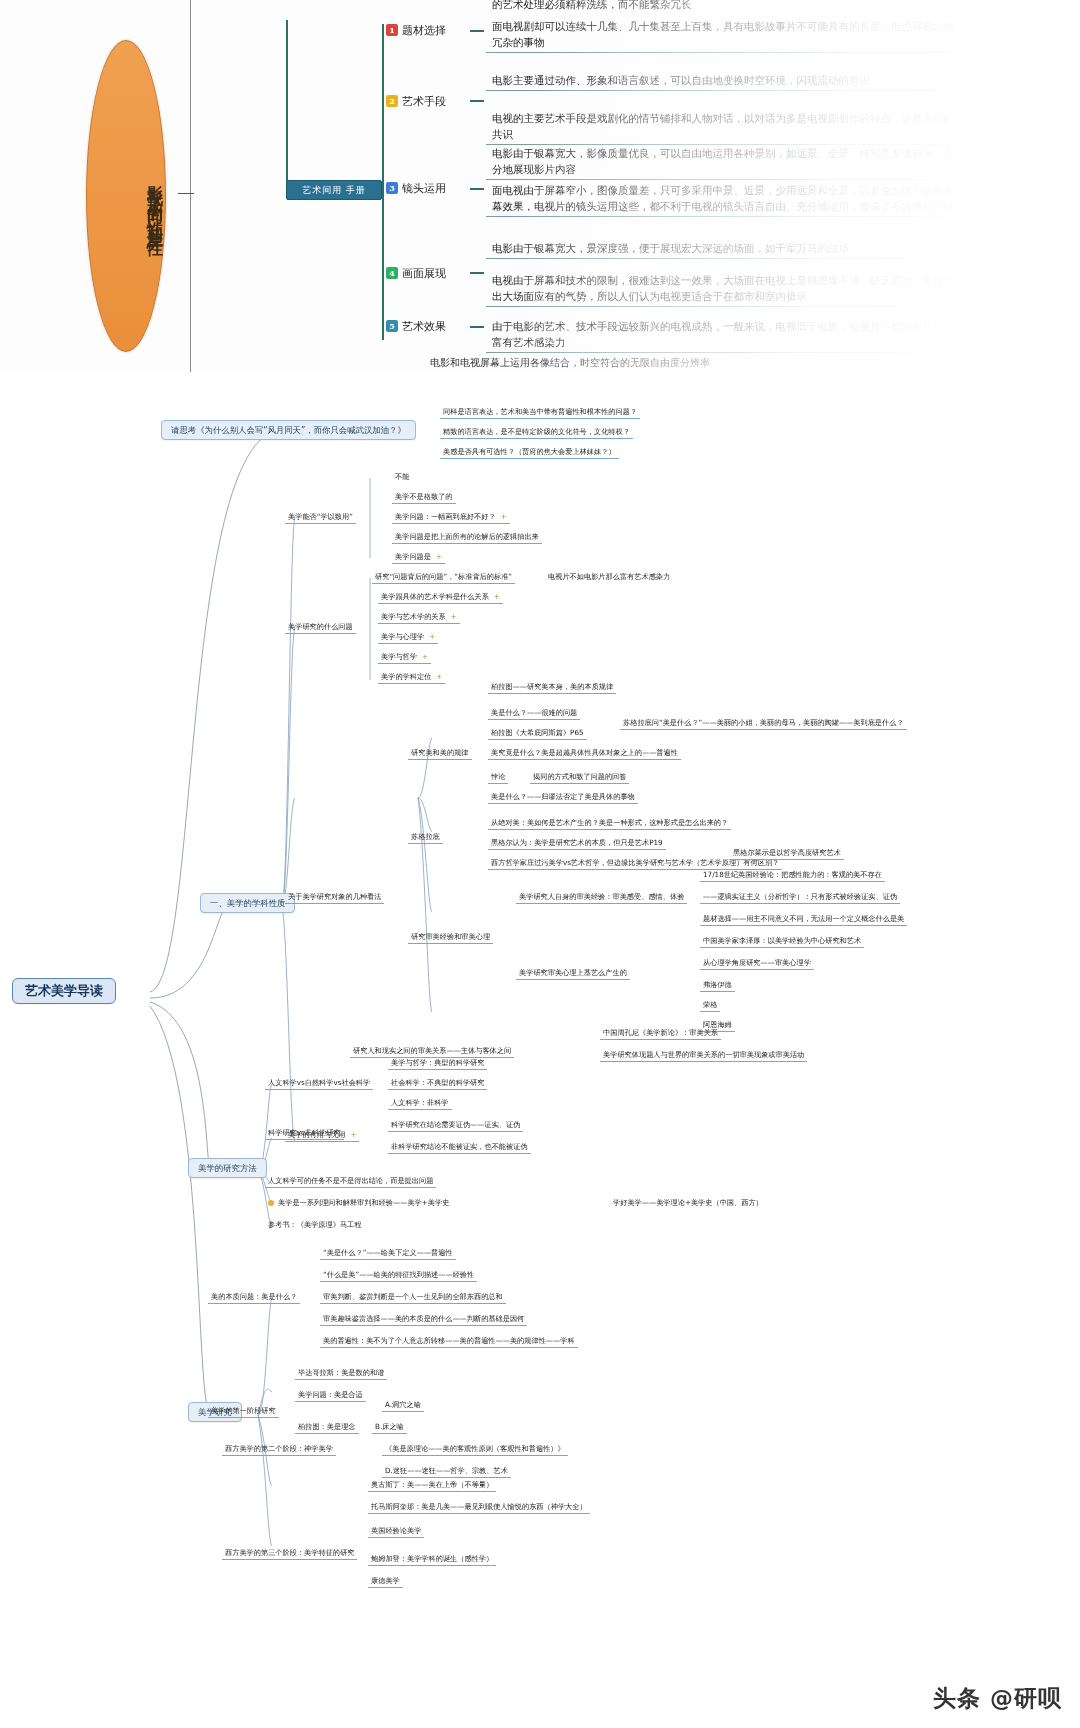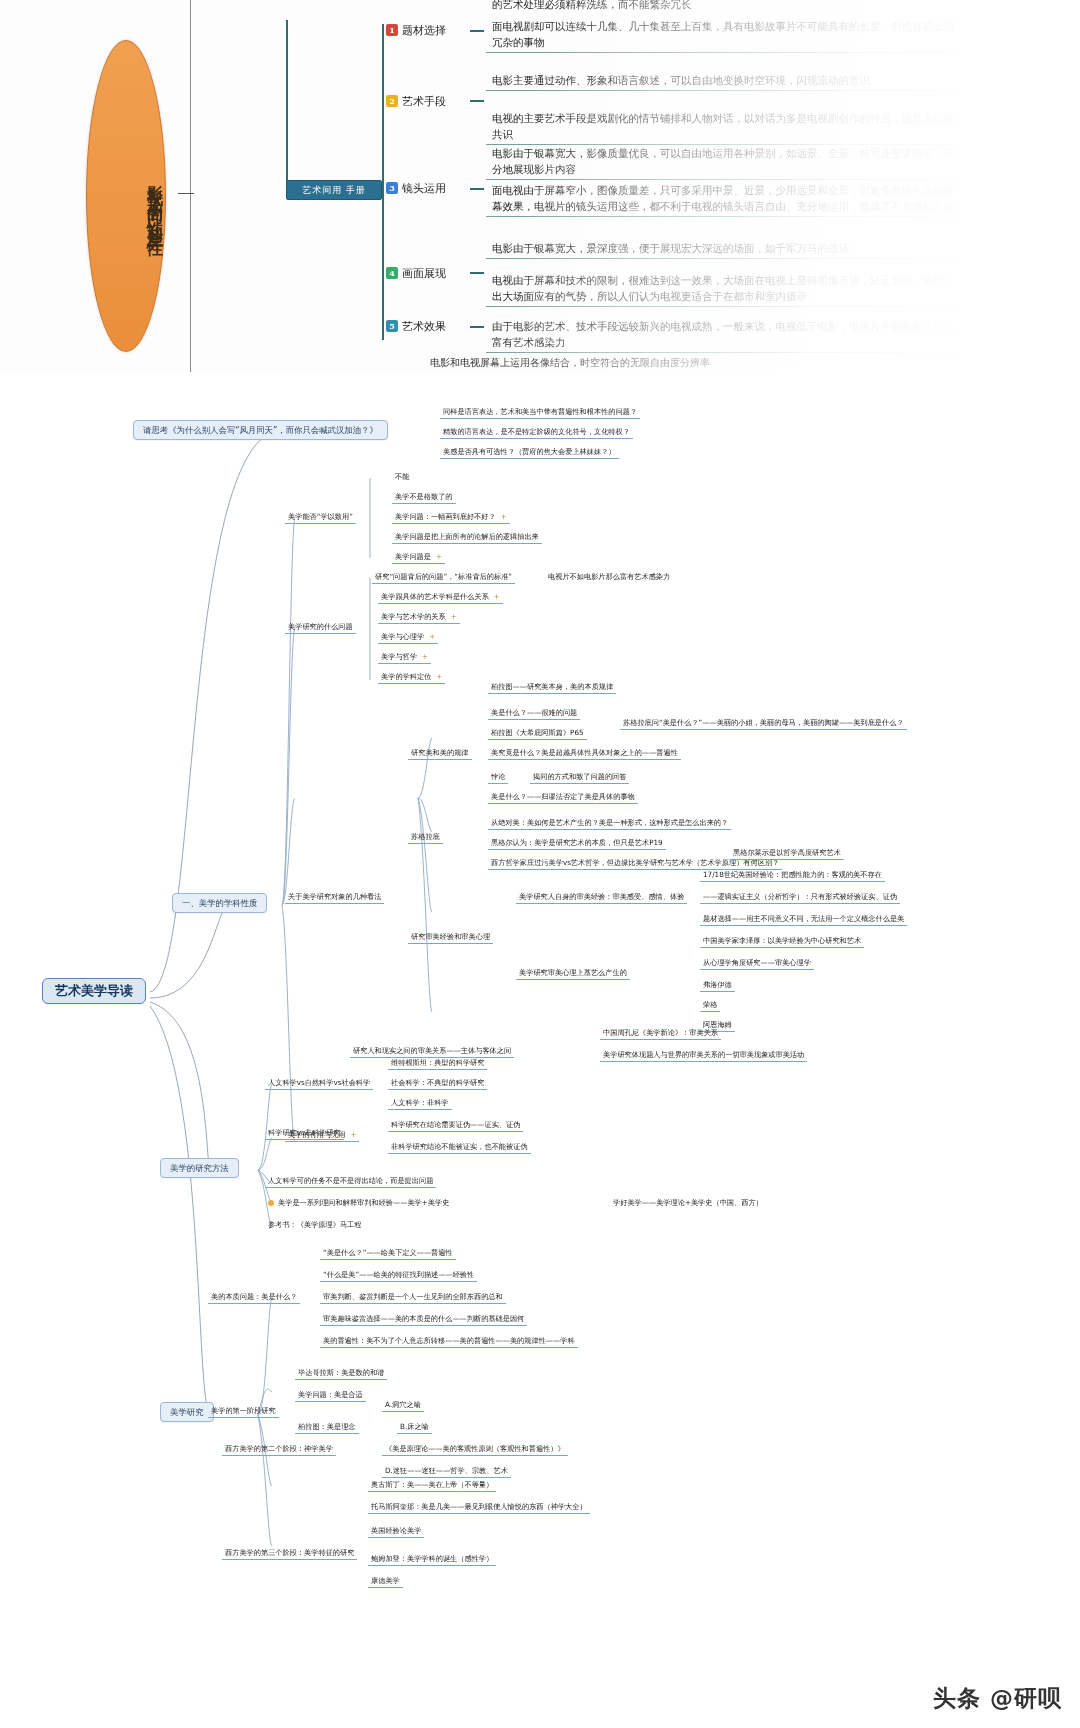--- a/index.html
+++ b/index.html
@@ -50,22 +50,22 @@
   .nd{position:absolute;font-size:7.2px;line-height:10px;color:#222;white-space:nowrap;
       font-family:"DejaVu Sans","Liberation Sans",sans-serif;}
   
   .leaf{padding:0 3px 1px 3px;border-bottom:1px solid #7ba6cc;}
   .leaf.nb{border-bottom:none;}
   
   .box{background:#dbe6f3;border:1px solid #8fadd0;border-radius:4px;
        padding:3px 7px;font-size:8px;color:#1b3a5c;
        box-shadow:0 1px 1px rgba(0,0,0,.05);}
   .box.root{background:#dce7f5;border:1.6px solid #5b84b4;border-radius:6px;
-       padding:7px 12px;font-size:13px;font-weight:700;color:#15365c;margin-left:30px;}
-  .box.mid{background:#e6eef8;border:1px solid #9bb7d6;font-size:8.4px;padding:4px 9px;}
+       padding:7px 12px;font-size:13px;font-weight:700;color:#15365c;}
+  .box.mid{background:#e6eef8;border:1px solid #9bb7d6;font-size:8.4px;padding:4px 9px;margin-left:28px;}
   .plus{display:inline-block;margin-left:5px;color:#b08a3a;font-size:7px;}
   .dot{display:inline-block;width:6px;height:6px;border-radius:50%;
        background:#f0a93a;margin-right:4px;vertical-align:-1px;}
 
   .wm{position:absolute;right:18px;bottom:14px;font-size:23px;font-weight:700;
       color:#232323;letter-spacing:1px;opacity:.92;
       font-family:"DejaVu Sans","Liberation Sans",sans-serif;}
 </style>
 </head>
 <body>
@@ -239,21 +239,21 @@
   <div class="nd leaf" style="left:600px;top:648px">中国周孔尼《美学新论》：审美关系</div>
   <div class="nd leaf" style="left:600px;top:670px">美学研究体现题人与世界的审美关系的一切审美现象或审美活动</div>
 
   <div class="nd leaf" style="left:285px;top:750px">
     <span>美学的有用与无用</span><span class="plus">+</span>
   </div>
 
   <div class="nd box mid" style="left:160px;top:778px">美学的研究方法</div>
 
   <div class="nd leaf" style="left:265px;top:698px">人文科学vs自然科学vs社会科学</div>
-  <div class="nd leaf" style="left:388px;top:678px">维特根斯坦：典型的科学研究</div>
+  <div class="nd leaf" style="left:388px;top:678px">美学与哲学：典型的科学研究</div>
   <div class="nd leaf" style="left:388px;top:698px">社会科学：不典型的科学研究</div>
   <div class="nd leaf" style="left:388px;top:718px">人文科学：非科学</div>
 
   <div class="nd leaf" style="left:265px;top:748px">科学研究vs非科学研究</div>
   <div class="nd leaf" style="left:388px;top:740px">科学研究在结论需要证伪——证实、证伪</div>
   <div class="nd leaf" style="left:388px;top:762px">非科学研究结论不能被证实，也不能被证伪</div>
 
   <div class="nd leaf" style="left:265px;top:796px">人文科学可的任务不是不是得出结论，而是提出问题</div>
 
   <div class="nd leaf nb" style="left:265px;top:818px">
@@ -270,21 +270,21 @@
   <div class="nd leaf" style="left:320px;top:890px">“什么是美”——给美的特征找到描述——经验性</div>
   <div class="nd leaf" style="left:320px;top:912px">审美判断、鉴赏判断是一个人一生见到的全部东西的总和</div>
   <div class="nd leaf" style="left:320px;top:934px">审美趣味鉴赏选择——美的本质是的什么——判断的基础是因何</div>
   <div class="nd leaf" style="left:320px;top:956px">美的普遍性：美不为了个人意志所转移——美的普遍性——美的规律性——学科</div>
 
   <div class="nd leaf" style="left:208px;top:1026px">美学的第一阶段研究</div>
   <div class="nd leaf" style="left:295px;top:988px">毕达哥拉斯：美是数的和谐</div>
   <div class="nd leaf" style="left:295px;top:1010px">美学问题：美是合适</div>
   <div class="nd leaf" style="left:295px;top:1042px">柏拉图：美是理念</div>
   <div class="nd leaf" style="left:382px;top:1020px">A.洞穴之喻</div>
-  <div class="nd leaf" style="left:397px;top:1042px">B.床之喻</div>
+  <div class="nd leaf" style="left:372px;top:1042px">B.床之喻</div>
   <div class="nd leaf" style="left:382px;top:1064px">《美是原理论——美的客观性原则（客观性和普遍性）》</div>
   <div class="nd leaf" style="left:382px;top:1086px">D.迷狂——迷狂——哲学、宗教、艺术</div>
 
   <div class="nd leaf" style="left:222px;top:1064px">西方美学的第二个阶段：神学美学</div>
   <div class="nd leaf" style="left:368px;top:1100px">奥古斯丁：美——美在上帝（不等量）</div>
   <div class="nd leaf" style="left:368px;top:1122px">托马斯阿奎那：美是几美——最见到眼使人愉悦的东西（神学大全）</div>
   <div class="nd leaf" style="left:368px;top:1146px">英国经验论美学</div>
 
   <div class="nd leaf" style="left:222px;top:1168px">西方美学的第三个阶段：美学特征的研究</div>
   <div class="nd leaf" style="left:368px;top:1174px">鲍姆加登：美学学科的诞生（感性学）</div>

